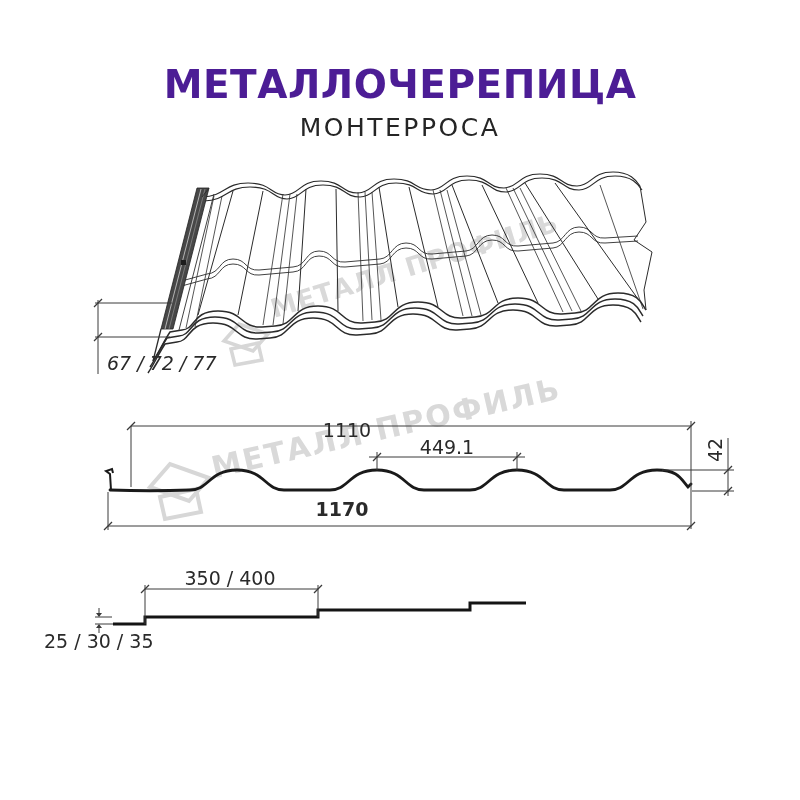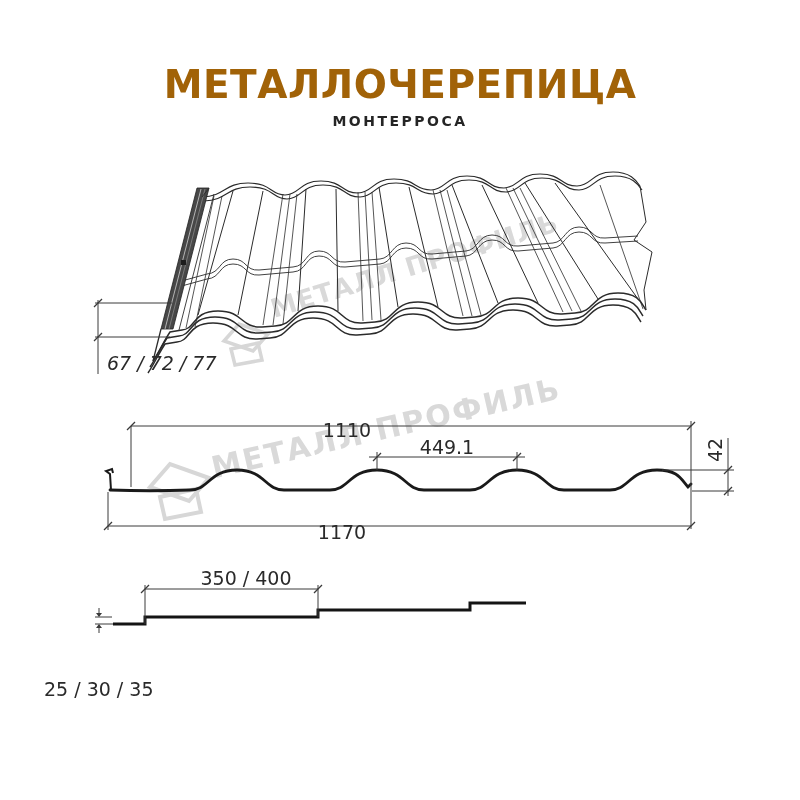--- a/index.html
+++ b/index.html
@@ -4,25 +4,25 @@
 <style>
   html,body{margin:0;padding:0;}
   body{
     width:800px;height:800px;position:relative;overflow:hidden;
     background:#ffffff;font-family:"Liberation Sans",sans-serif;
   }
   .abs{position:absolute;}
   .title-main{
     left:400px;top:62px;transform:translateX(-50%);
     font-family:"DejaVu Sans",sans-serif;font-weight:900;font-size:39px;
-    letter-spacing:.5px;color:#a16207;white-space:nowrap;z-index:3;
+    letter-spacing:.5px;color:#4c1d95;white-space:nowrap;z-index:3;
   }
   .title-sub{
     left:400px;top:113px;transform:translateX(-50%);
-    font-family:"DejaVu Sans",sans-serif;font-weight:700;font-size:14px;
+    font-family:"DejaVu Sans",sans-serif;font-weight:400;font-size:25px;
     letter-spacing:2.5px;color:#252525;white-space:nowrap;z-index:3;
   }
   .dim{
     font-family:"DejaVu Sans",sans-serif;font-size:19px;color:#2a2a2a;
     white-space:nowrap;z-index:3;
   }
   .dim.center{transform:translateX(-50%);}
   .dim.rot{transform:translate(-50%,-50%) rotate(-90deg);}
   .wm{
     font-family:"DejaVu Sans",sans-serif;font-weight:600;color:#d9d9d9;
@@ -188,17 +188,17 @@
 <div class="abs title-sub">МОНТЕРРОСА</div>
 
 <div class="abs dim" style="left:107px;top:352px;font-style:italic;">67 / 72 / 77</div>
 
 <div class="abs dim center" style="left:347px;top:401px;margin-top:18px;">1110</div>
 
 <div class="abs dim center" style="left:447px;top:436px;">449.1</div>
 
 <div class="abs dim rot" style="left:715px;top:450px;">42</div>
 
-<div class="abs dim center" style="left:342px;top:521px;">1170</div>
-
-<div class="abs dim center" style="left:246px;top:567px;text-align:right;">350 / 400</div>
-
-<div class="abs dim" style="left:44px;top:630px;margin-top:48px;">25 / 30 / 35</div>
+<div class="abs dim center" style="left:342px;top:498px;font-weight:bold;">1170</div>
+
+<div class="abs dim center" style="left:230px;top:567px;text-align:right;">350 / 400</div>
+
+<div class="abs dim" style="left:44px;top:630px;">25 / 30 / 35</div>
 
 </body></html>

